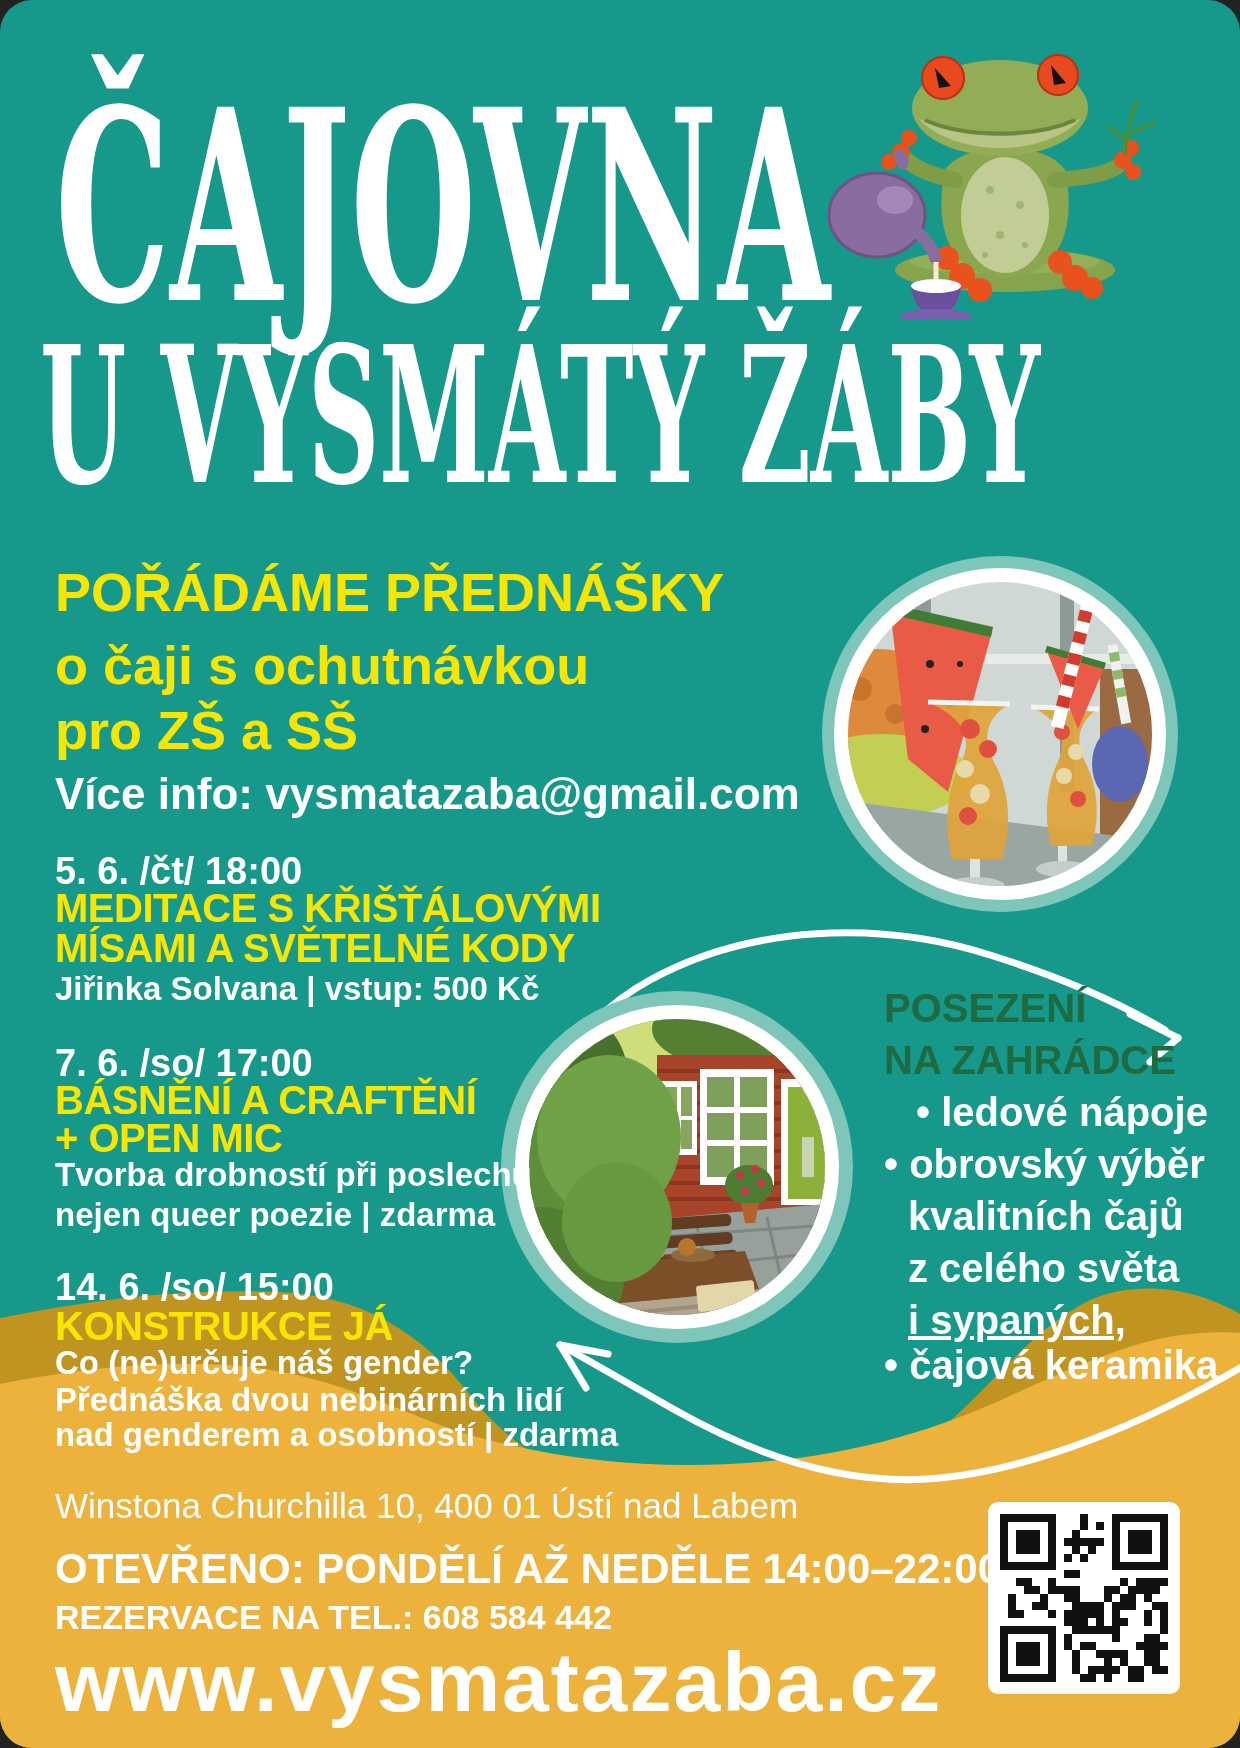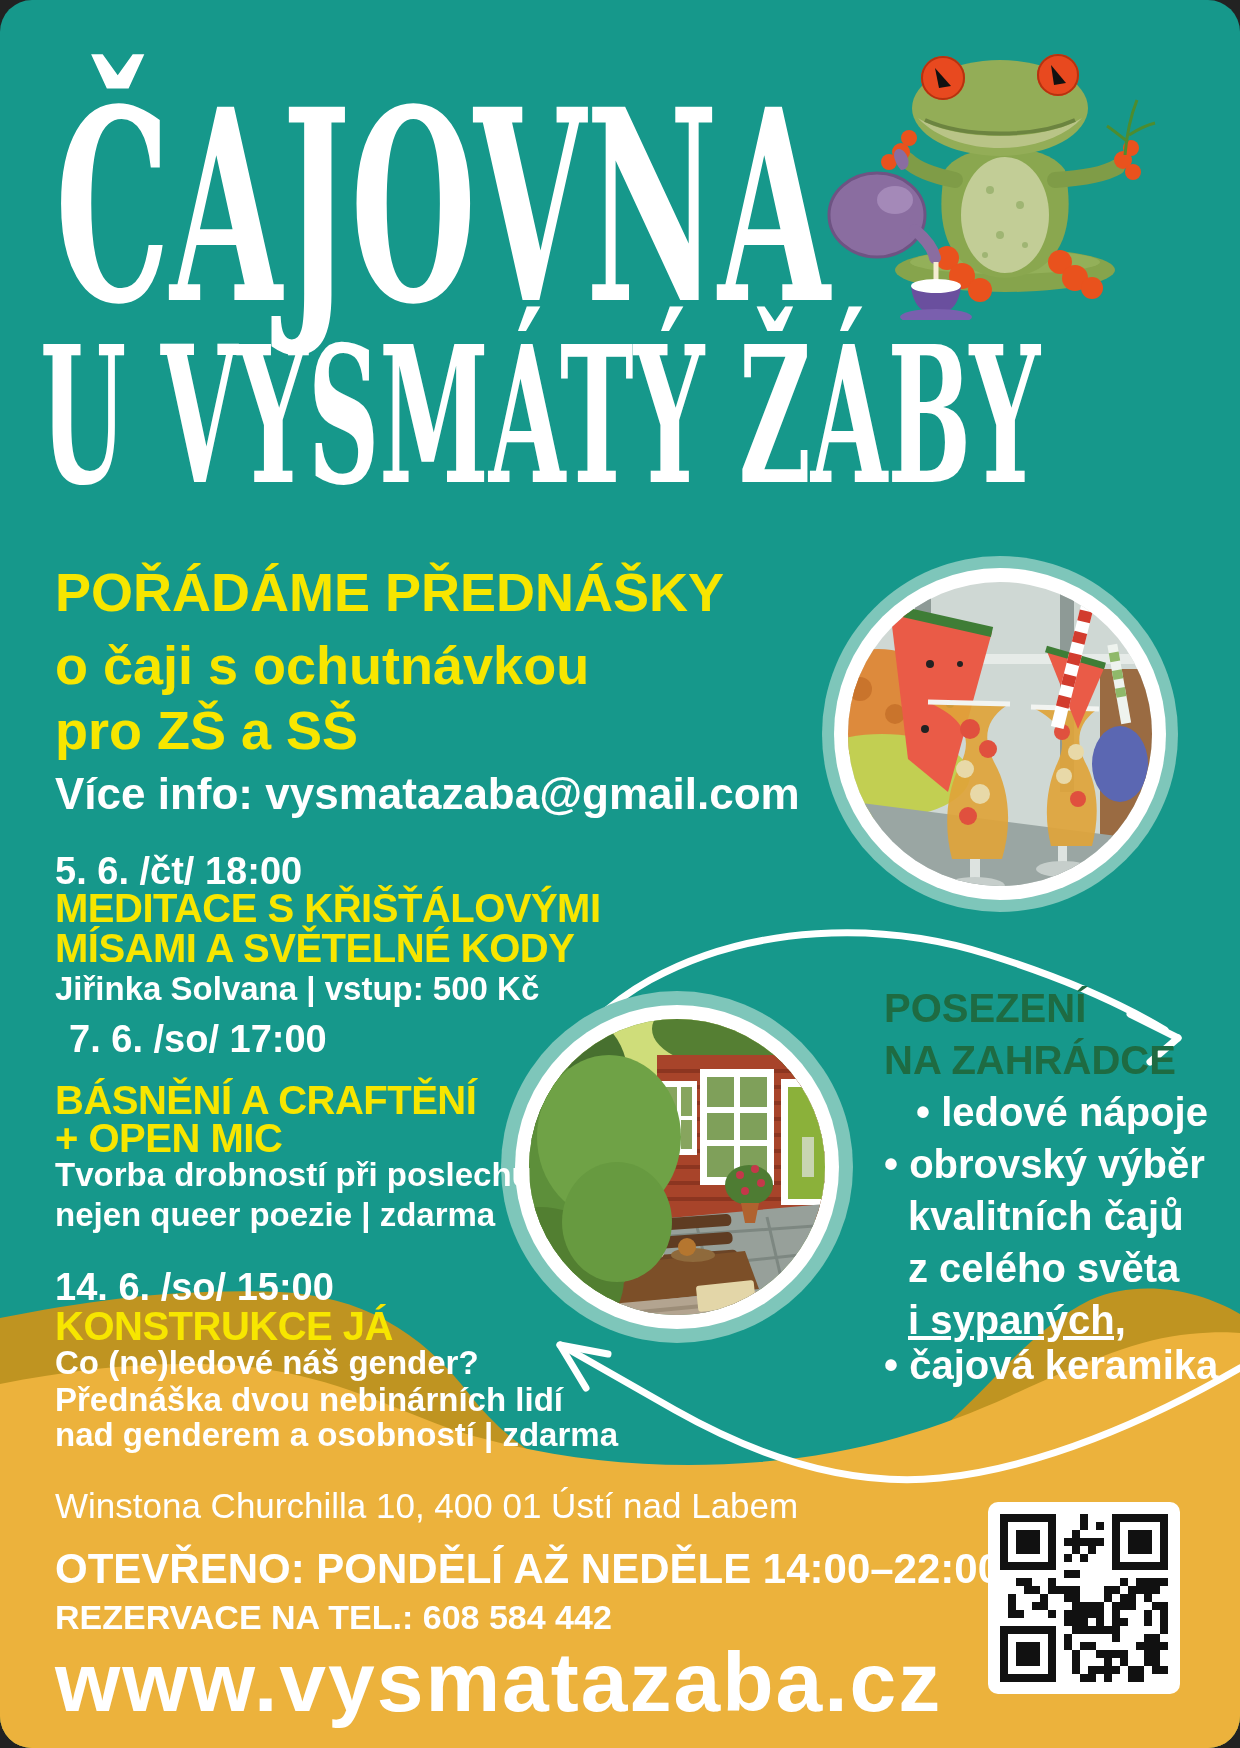--- a/index.html
+++ b/index.html
@@ -274,31 +274,31 @@
   <div class="line white" style="left:55px;top:772px;font-size:44px;">Více info: vysmatazaba@gmail.com</div>
 
   <div>
     <div class="line white ev-time" style="left:55px;top:852px;">5. 6. /čt/ 18:00</div>
     <div class="line yellow ev-title" style="left:55px;top:888px;text-align:right;">MEDITACE S KŘIŠŤÁLOVÝMI</div>
     <div class="line yellow ev-title" style="left:55px;top:928px;">MÍSAMI A SVĚTELNÉ KODY</div>
     <div class="line white ev-detail" style="left:55px;top:972px;">Jiřinka Solvana | vstup: 500 Kč</div>
   </div>
 
   <div>
-    <div class="line white ev-time" style="left:55px;top:1020px;margin-left:14px;">7. 6. /so/ 17:00</div>
+    <div class="line white ev-time" style="left:55px;top:1044px;">7. 6. /so/ 17:00</div>
     <div class="line yellow ev-title" style="left:55px;top:1080px;">BÁSNĚNÍ A CRAFTĚNÍ</div>
     <div class="line yellow ev-title" style="left:55px;top:1118px;">+ OPEN MIC</div>
     <div class="line white ev-detail" style="left:55px;top:1158px;">Tvorba drobností při poslechu</div>
     <div class="line white ev-detail" style="left:55px;top:1198px;">nejen queer poezie | zdarma</div>
   </div>
 
   <div>
     <div class="line white ev-time" style="left:55px;top:1268px;">14. 6. /so/ 15:00</div>
     <div class="line yellow ev-title" style="left:55px;top:1306px;">KONSTRUKCE JÁ</div>
-    <div class="line white ev-detail" style="left:55px;top:1346px;">Co (ne)ledové náš gender?</div>
+    <div class="line white ev-detail" style="left:55px;top:1346px;">Co (ne)určuje náš gender?</div>
     <div class="line white ev-detail" style="left:55px;top:1383px;">Přednáška dvou nebinárních lidí</div>
     <div class="line white ev-detail" style="left:55px;top:1418px;">nad genderem a osobností | zdarma</div>
   </div>
 
   <div>
     <div class="line green" style="left:884px;top:988px;font-size:40px;">POSEZENÍ</div>
     <div class="line green" style="left:884px;top:1040px;font-size:40px;">NA ZAHRÁDCE</div>
 
     <div class="line white bullet-line" style="left:884px;top:1092px;margin-left:32px;"><span>•</span> <span>ledové nápoje</span></div>
     <div class="line white bullet-line" style="left:884px;top:1144px;"><span>•</span> <span>obrovský výběr</span></div>

